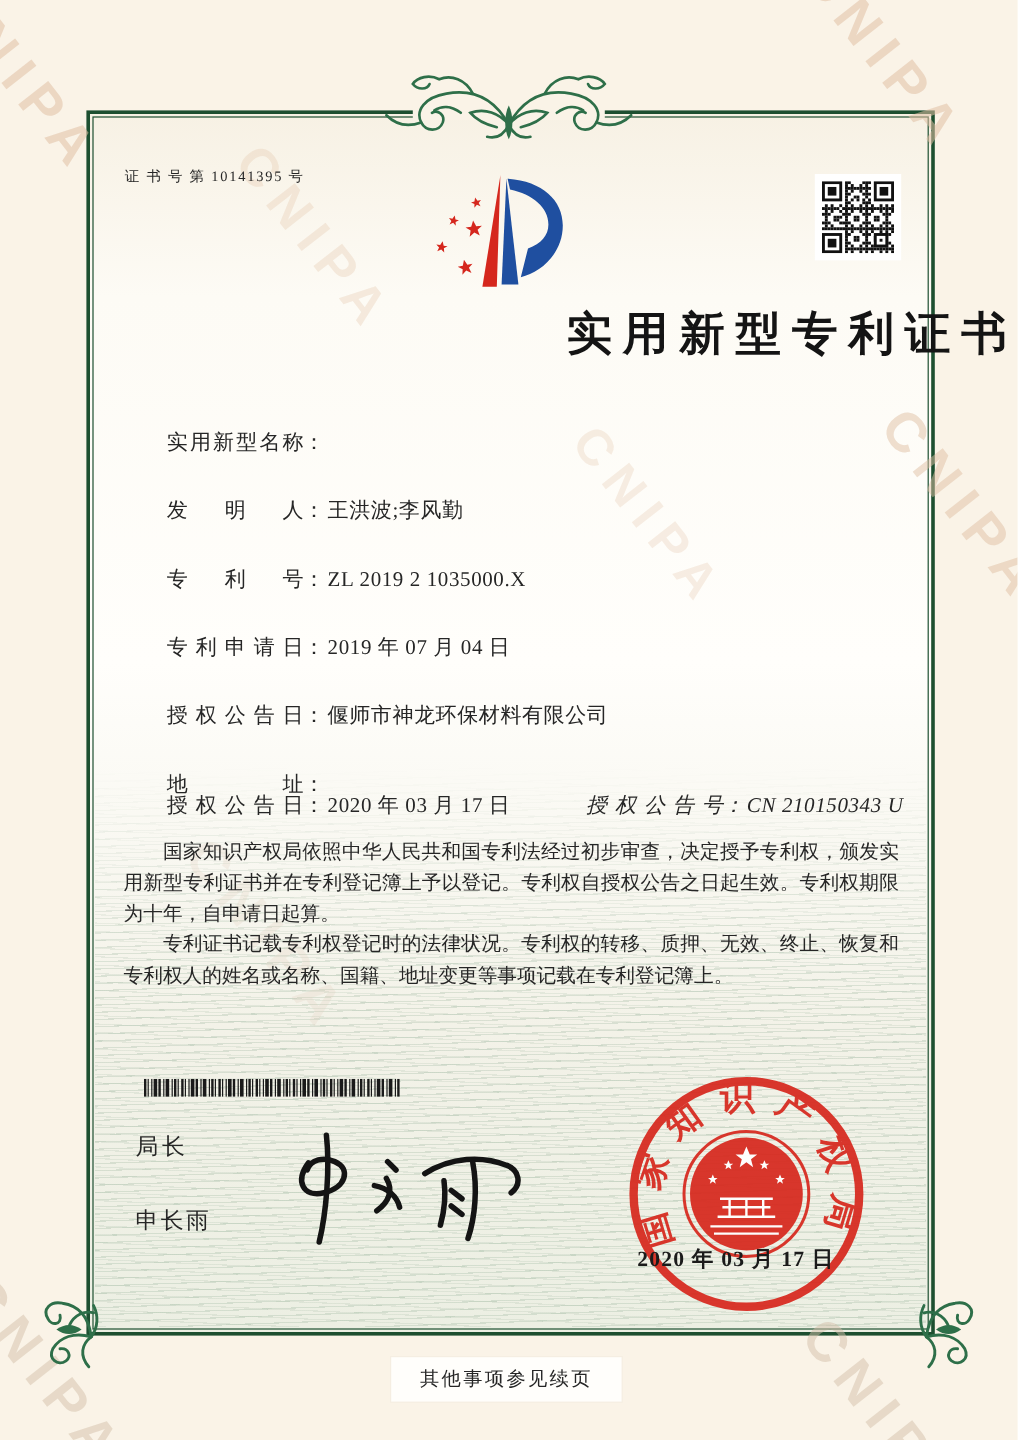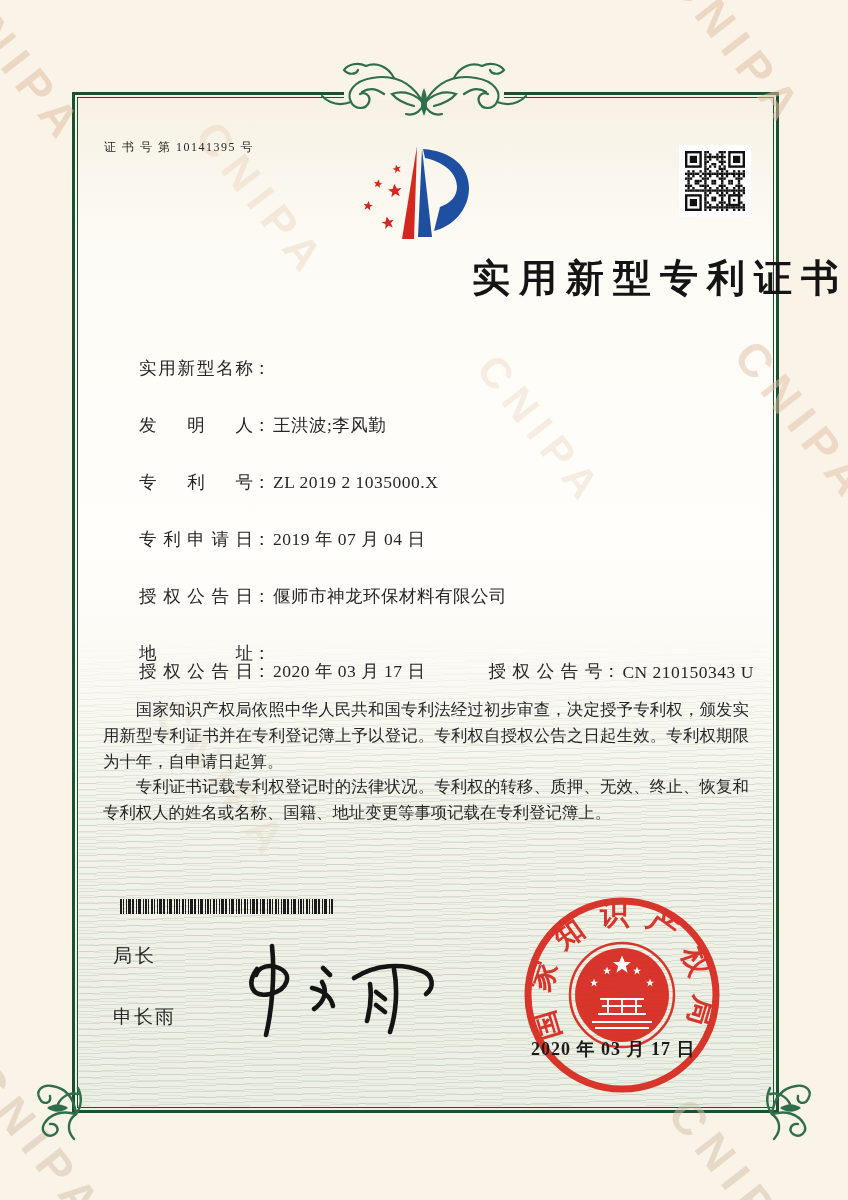--- a/index.html
+++ b/index.html
@@ -33,21 +33,21 @@
   .title{position:absolute;left:0;top:253px;width:848px;text-align:right;
          font-size:38px;font-weight:700;letter-spacing:9px;color:#141414;}
 
   .fields{position:absolute;left:103px;top:356px;display:flex;flex-direction:column;gap:33px;
           font-size:17.5px;}
   .frow{display:flex;align-items:baseline;}
   .flabel{display:inline-block;width:114px;text-align:justify;text-align-last:justify;margin-left:36px;}
   .fcolon{display:inline-block;width:20px;}
   .fvalue{letter-spacing:.5px;}
   .grant-row{position:absolute;left:103px;top:659px;display:flex;align-items:baseline;font-size:17.5px;}
-  .grant-no{margin-left:27px;display:flex;align-items:flex-end;}
+  .grant-no{margin-left:27px;display:flex;align-items:center;font-style:italic;}
 
   .paras{position:absolute;left:103px;top:697px;width:646px;}
   .paras p{margin:0;text-indent:2em;font-size:16.4px;line-height:25.8px;text-align:justify;}
 
   [data-name="barcode"]{position:absolute;left:120px;top:899px;width:218px;height:15px;
       white-space:nowrap;overflow:hidden;font-size:0;}
   [data-name="barcode"] i{display:inline-block;height:100%;background:#1a1a1a;}
 
   .comm-title{position:absolute;left:113px;top:943px;font-size:19px;letter-spacing:3px;}
   .comm-name{position:absolute;left:113px;top:1004px;font-size:19px;letter-spacing:2px;}
@@ -485,14 +485,15 @@
             <path d="M76,119 H124"></path>
             <path d="M86,104 V119 M100,104 V119 M114,104 V119"></path>
             <path d="M70,127 H130"></path>
             <path d="M73,133 H127"></path>
           </g>
         </g>
       </g>
     </svg>
     <div class="seal-date" data-name="seal-date">2020 年 03 月 17 日</div>
 
+    <div class="cont-note" data-name="continuation-note">其他事项参见续页</div>
   </div>
 </div>
 
 </body></html>

